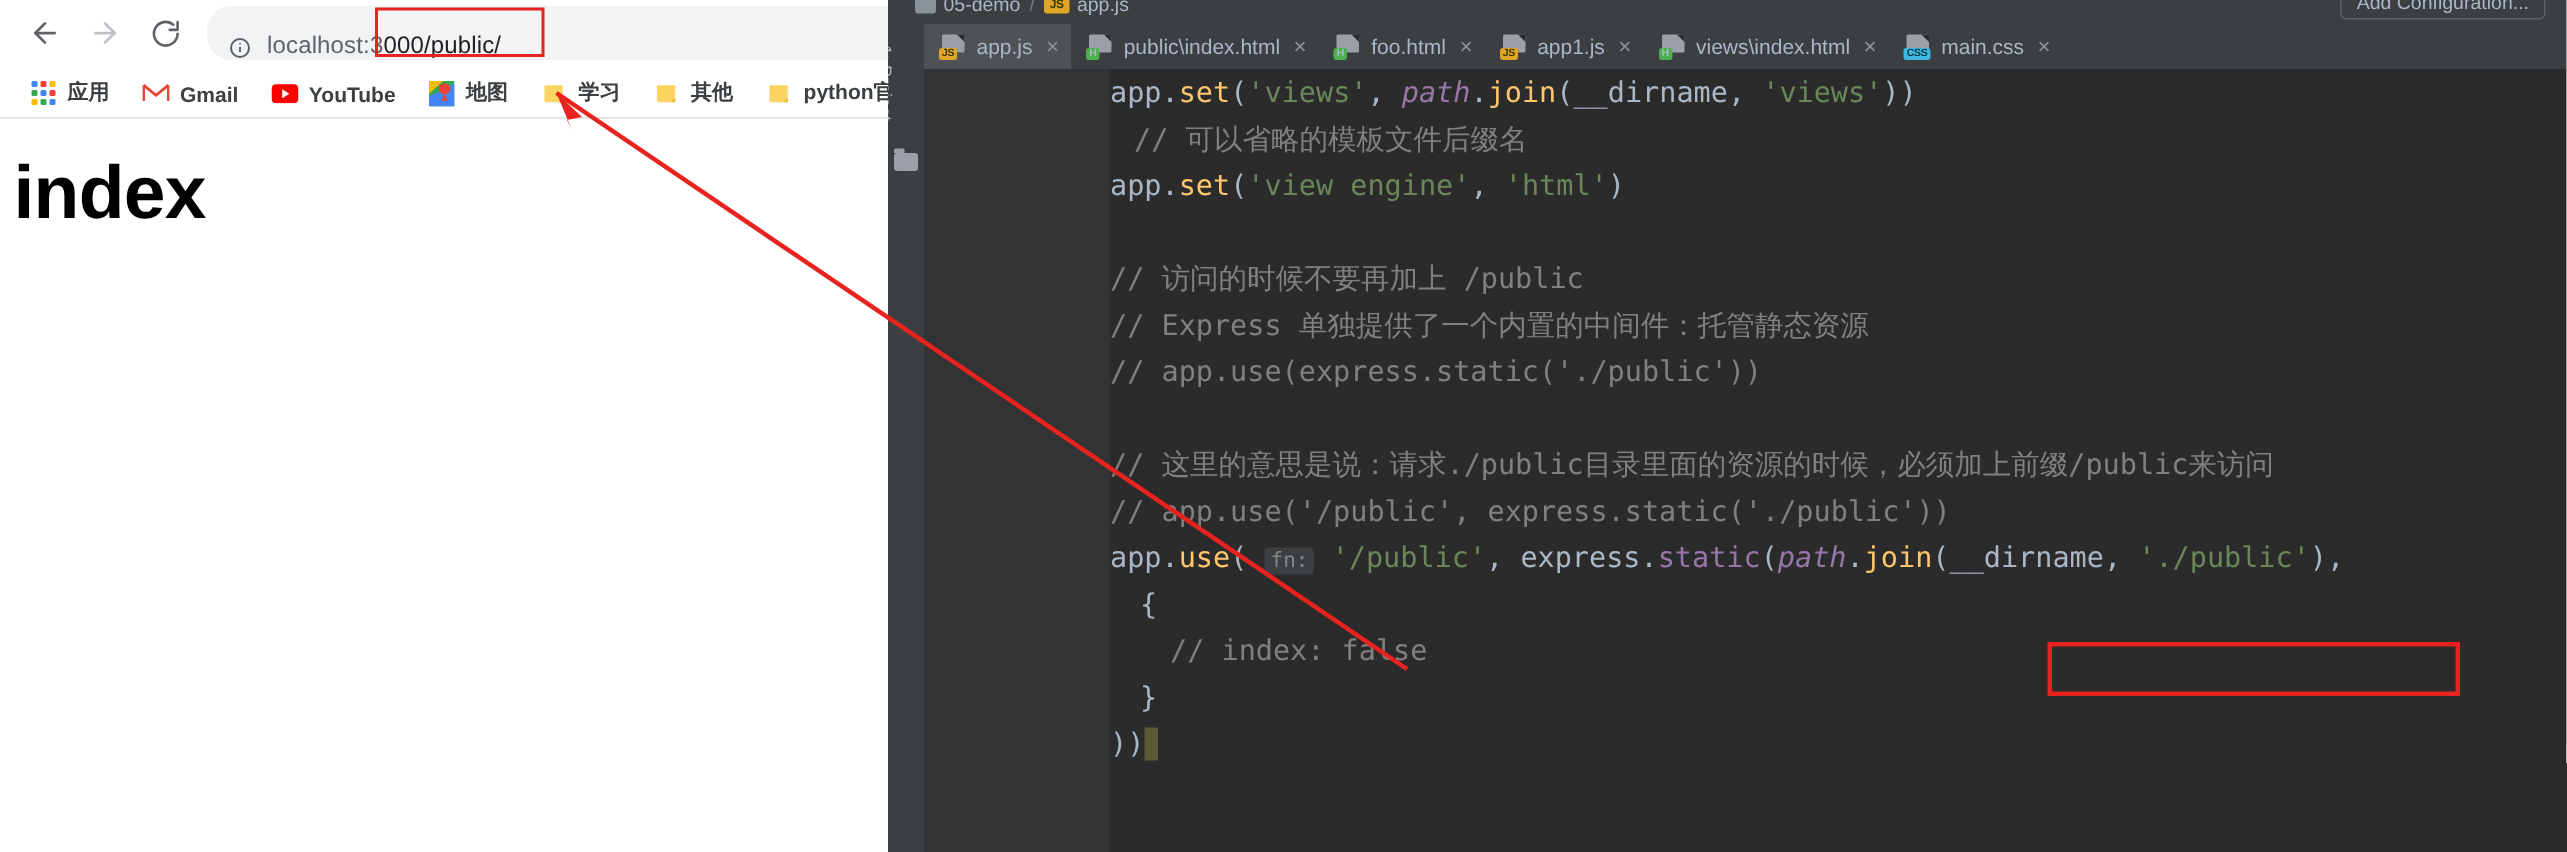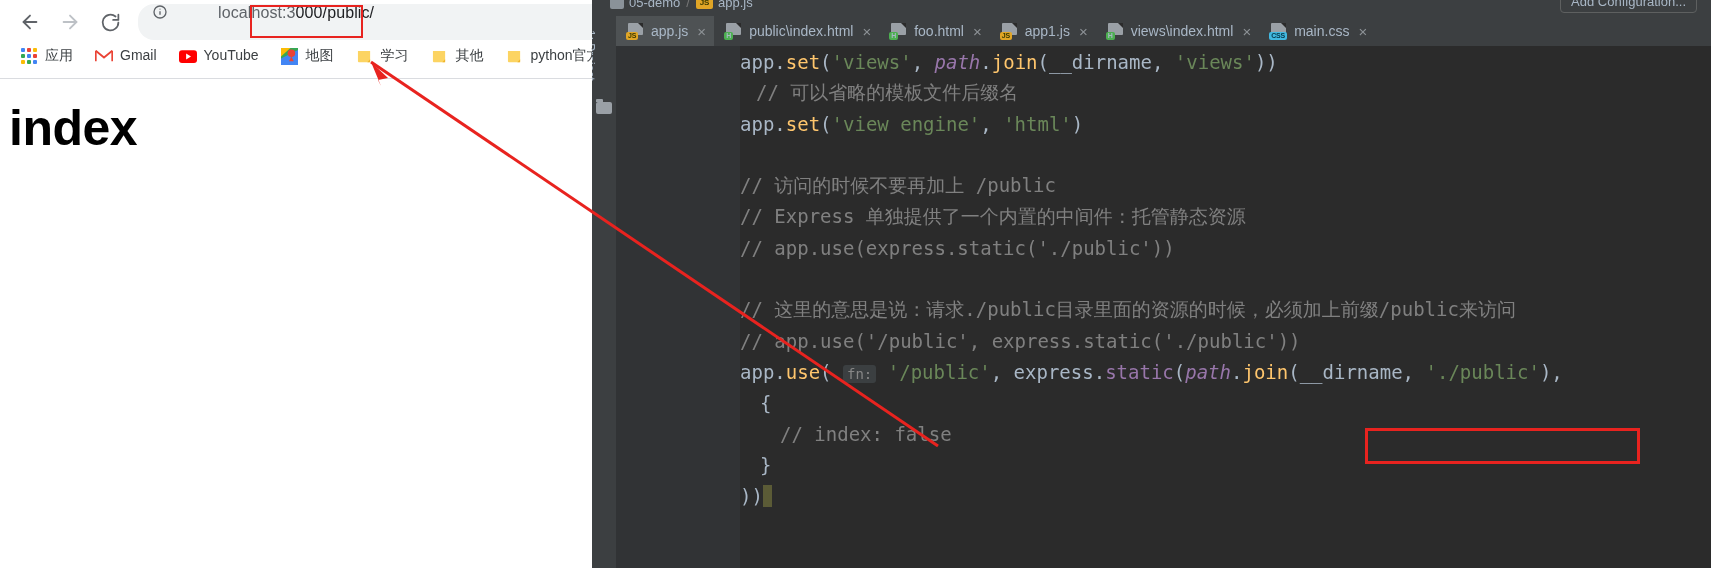--- a/index.html
+++ b/index.html
@@ -37,24 +37,23 @@
   }
   .nav-btn svg { display: block; }
   .nav-btn.disabled { color: #bdc1c6; }
 
   .omnibox {
     margin-left: 8px;
     height: 36px;
     flex: 0 0 520px;
     background: #f1f3f4;
     border-radius: 16px;
-    display: flex; align-items: flex-start;
+    display: flex; align-items: flex-end;
     padding: 0 14px;
     position: relative;
-    gap: 40px;
   }
   .omni-info {
     width: 16px; height: 16px;
     flex: 0 0 16px;
     color: #5f6368;
     margin-right: 10px;
   }
   .omni-url {
     font-size: 16px;
     color: #202124;
@@ -74,28 +73,29 @@
 
   
   .bm-row {
     position: absolute; left: 0; top: 44px;
     width: 1711px; height: 30px;
     display: flex; align-items: center;
     padding-left: 12px;
     gap: 0px;
   }
   .bm-item {
-    display: flex; align-items: flex-start;
+    display: flex; align-items: flex-end;
     height: 24px;
     padding: 0 8px;
     margin-right: 6px;
     border-radius: 4px;
     font-size: 14px;
     color: #3c4043;
     white-space: nowrap;
+    font-weight: bold;
   }
   .bm-ico {
     width: 18px; height: 18px;
     margin-right: 7px;
     flex: 0 0 18px;
     display: flex; align-items: center; justify-content: center;
   }
   .apps-grid { display: grid; grid-template-columns: repeat(3,4px); grid-template-rows: repeat(3,4px); gap: 2px; }
   .apps-grid i { display:block; width:4px; height:4px; border-radius:1px; }
   .bm-sep {

